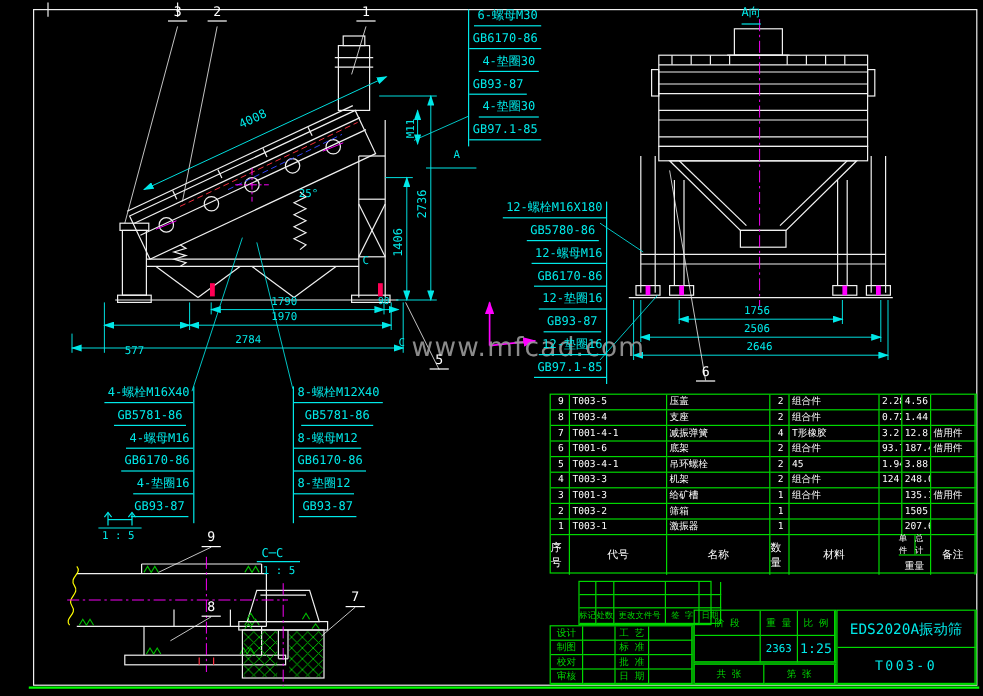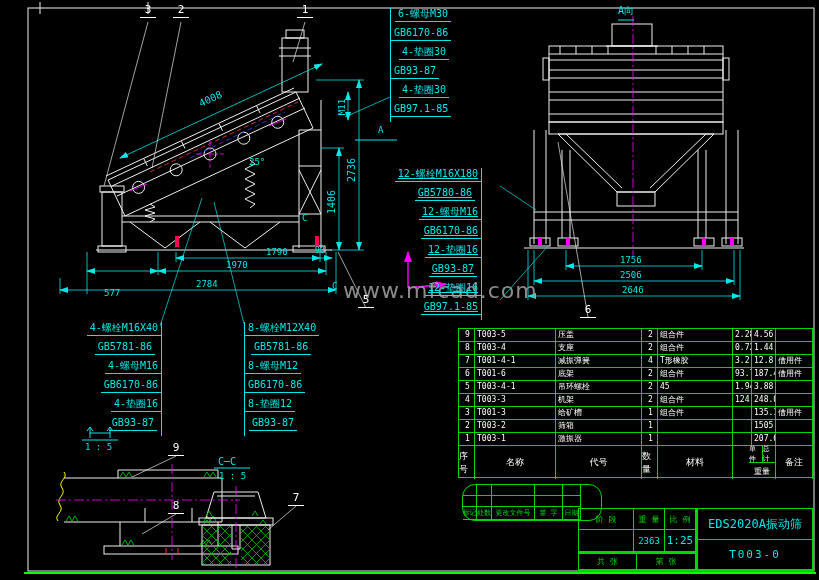--- a/index.html
+++ b/index.html
@@ -305,21 +305,21 @@
 
 <div class="txt bal" style="left:140px;top:4px;">3</div>
 <div class="txt bal" style="left:173px;top:4px;">2</div>
 <div class="txt bal" style="left:297px;top:4px;">1</div>
 <div class="txt bal" style="left:358px;top:294px;">5</div>
 <div class="txt bal" style="left:580px;top:304px;">6</div>
 <div class="txt bal" style="left:168px;top:442px;">9</div>
 <div class="txt bal" style="left:168px;top:500px;">8</div>
 <div class="txt bal" style="left:288px;top:492px;">7</div>
 
-<div class="txt dim" style="left:226px;top:248px;padding-left:40px;">1790</div>
+<div class="txt dim" style="left:226px;top:248px;">1790</div>
 <div class="txt dim8" style="left:315px;top:247px;">90</div>
 <div class="txt dim" style="left:104px;top:261px;margin-top:28px;">577</div>
 <div class="txt dim" style="left:226px;top:261px;">1970</div>
 <div class="txt dim" style="left:196px;top:280px;">2784</div>
 <div class="txt dim" style="left:249px;top:158px;">25°</div>
 <div class="txt dim" style="left:302px;top:214px;">C</div>
 <div class="txt dim" style="left:332px;top:282px;">C</div>
 <div class="txt dim" style="left:378px;top:126px;">A</div>
 <div class="txt dim" style="left:620px;top:256px;">1756</div>
 <div class="txt dim" style="left:620px;top:271px;">2506</div>
@@ -332,21 +332,21 @@
 
 <div class="callout cl-left" style="left:390px;top:8px;">
   <span class="ln" style="margin-left:4px;">6-螺母M30</span>
   <span class="ln">GB6170-86</span>
   <span class="ln" style="margin-left:8px;">4-垫圈30</span>
   <span class="ln">GB93-87</span>
   <span class="ln" style="margin-left:8px;">4-垫圈30</span>
   <span class="ln">GB97.1-85</span>
 </div>
 
-<div class="callout cl-right" style="right:337px;top:168px;text-decoration:underline;">
+<div class="callout cl-right" style="right:313px;top:168px;">
   <span class="ln">12-螺栓M16X180</span>
   <span class="ln" style="margin-right:6px;">GB5780-86</span>
   <span class="ln">12-螺母M16</span>
   <span class="ln">GB6170-86</span>
   <span class="ln">12-垫圈16</span>
   <span class="ln" style="margin-right:4px;">GB93-87</span>
   <span class="ln">12-垫圈16</span>
   <span class="ln">GB97.1-85</span>
 </div>
 
@@ -444,52 +444,70 @@
   <div class="pc" style="text-align:center">1</div>
   <div class="pc">T003-1</div>
   <div class="pc">激振器</div>
   <div class="pc" style="text-align:center">1</div>
   <div class="pc"></div>
   <div class="pc"></div>
   <div class="pc">207.65</div>
   <div class="pc"></div>
 
   <div class="ph">序号</div>
+  <div class="ph">代号</div>
   <div class="ph">名称</div>
-  <div class="ph">代号</div>
   <div class="ph">数量</div>
   <div class="ph">材料</div>
   <div class="wgroup">
     <div class="wtop">
       <div>单件</div>
       <div>总计</div>
     </div>
     <div class="wbot">重量</div>
   </div>
   <div class="ph">备注</div>
 </div>
 
-<div class="tb" style="left:462px;top:484px;width:140px;height:37px;grid-template-columns:14px 15px 43px 28px 18px;grid-template-rows:11px 11px 13px;border-radius:13px;">
+<div class="tb" style="left:482px;top:484px;width:111px;height:37px;grid-template-columns:14px 15px 43px 28px 18px;grid-template-rows:11px 11px 13px;">
   <div class="tc"></div>
       <div class="tc"></div>
       <div class="tc"></div>
       <div class="tc"></div>
       <div class="tc"></div>
   <div class="tc"></div>
       <div class="tc"></div>
       <div class="tc"></div>
       <div class="tc"></div>
       <div class="tc"></div>
   <div class="tc tg7">标记</div>
   <div class="tc tg7">处数</div>
   <div class="tc tg7">更改文件号</div>
   <div class="tc tg7">签 字</div>
   <div class="tc tg7">日期</div>
 </div>
 
+<div class="tb" style="left:458px;top:521px;width:120px;height:50px;grid-template-columns:27px 27px 28px 36px;grid-template-rows:12px 12px 12px 12px;">
+  <div class="tc tg8">设计</div>
+  <div class="tc"></div>
+  <div class="tc tg8">工 艺</div>
+  <div class="tc"></div>
+  <div class="tc tg8">制图</div>
+  <div class="tc"></div>
+  <div class="tc tg8">标 准</div>
+  <div class="tc"></div>
+  <div class="tc tg8">校对</div>
+  <div class="tc"></div>
+  <div class="tc tg8">批 准</div>
+  <div class="tc"></div>
+  <div class="tc tg8">审核</div>
+  <div class="tc"></div>
+  <div class="tc tg8">日 期</div>
+  <div class="tc"></div>
+</div>
 
 <div class="tb" style="left:578px;top:508px;width:119px;height:45px;grid-template-columns:55px 31px 31px;grid-template-rows:21px 22px;">
   <div class="tc tg8">阶 段</div>
   <div class="tc tg8">重 量</div>
   <div class="tc tg8">比 例</div>
   <div class="tc"></div>
   <div class="tc cyan" style="font-size:9px;">2363</div>
   <div class="tc cyan" style="font-size:11px;">1:25</div>
 </div>
 <div class="tb" style="left:578px;top:553px;width:119px;height:18px;grid-template-columns:58px 59px;grid-template-rows:16px;">

